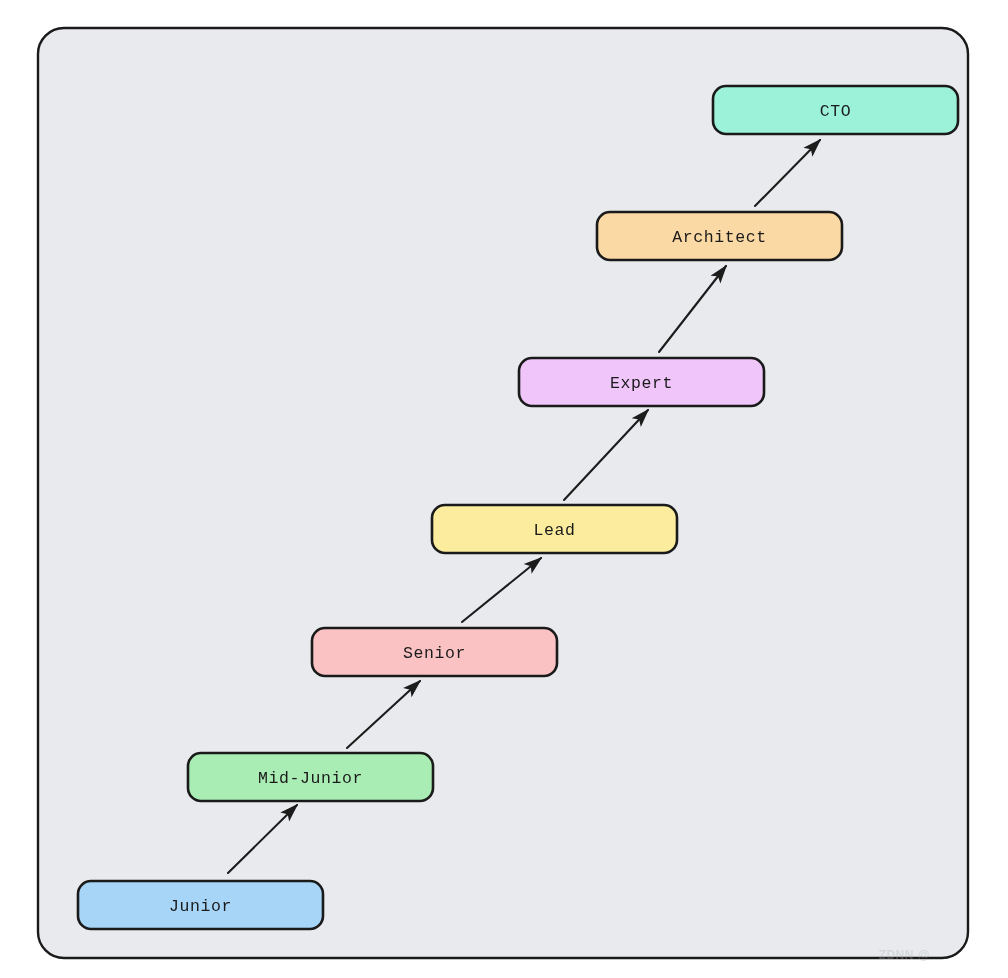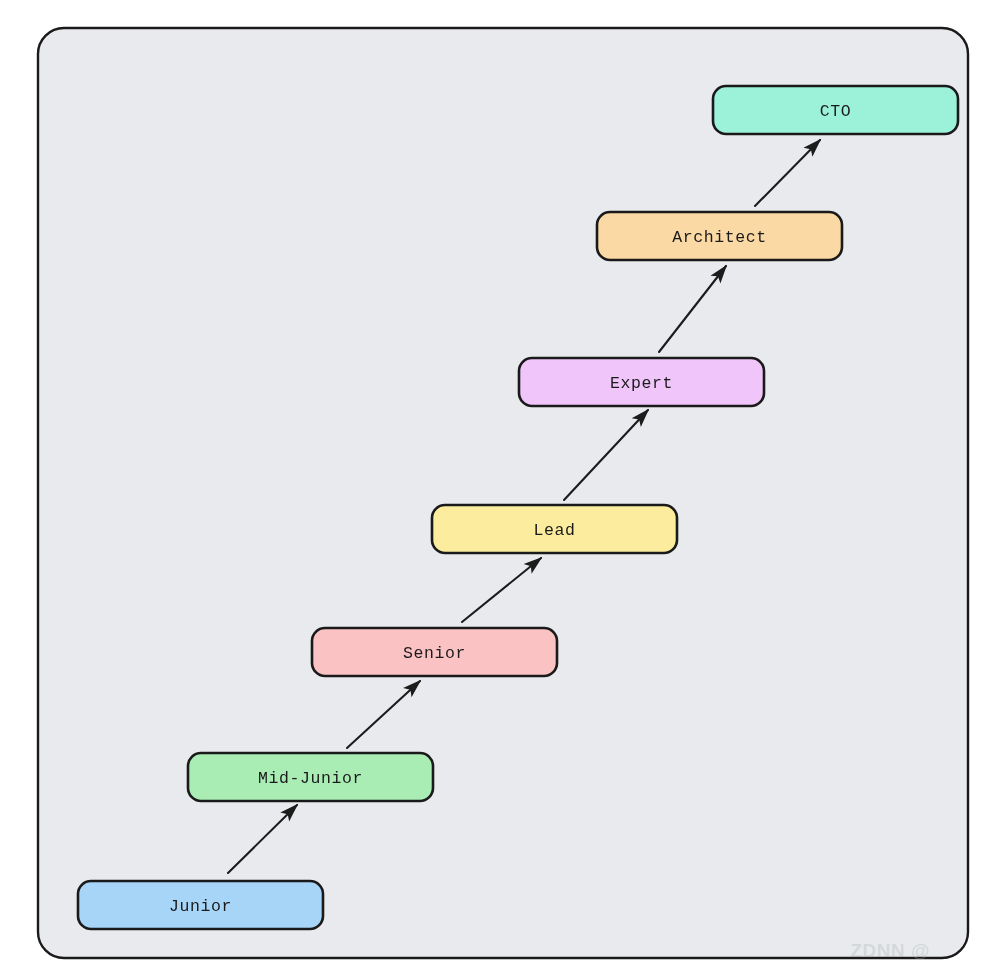--- a/index.html
+++ b/index.html
@@ -47,21 +47,21 @@
     color: #d6d9dd;
     letter-spacing: 0.2px;
     white-space: nowrap;
     user-select: none;
   }
   .watermark-ghost {
     position: absolute;
     right: 78px;
     bottom: 16px;
     font-family: "Liberation Sans", sans-serif;
-    font-size: 19px;
+    font-size: 12px;
     font-weight: bold;
     color: rgba(170,174,180,0.30);
     letter-spacing: 0.5px;
     white-space: nowrap;
     user-select: none;
   }
 </style>
 </head>
 <body style="background: rgb(255, 255, 255);">
 

